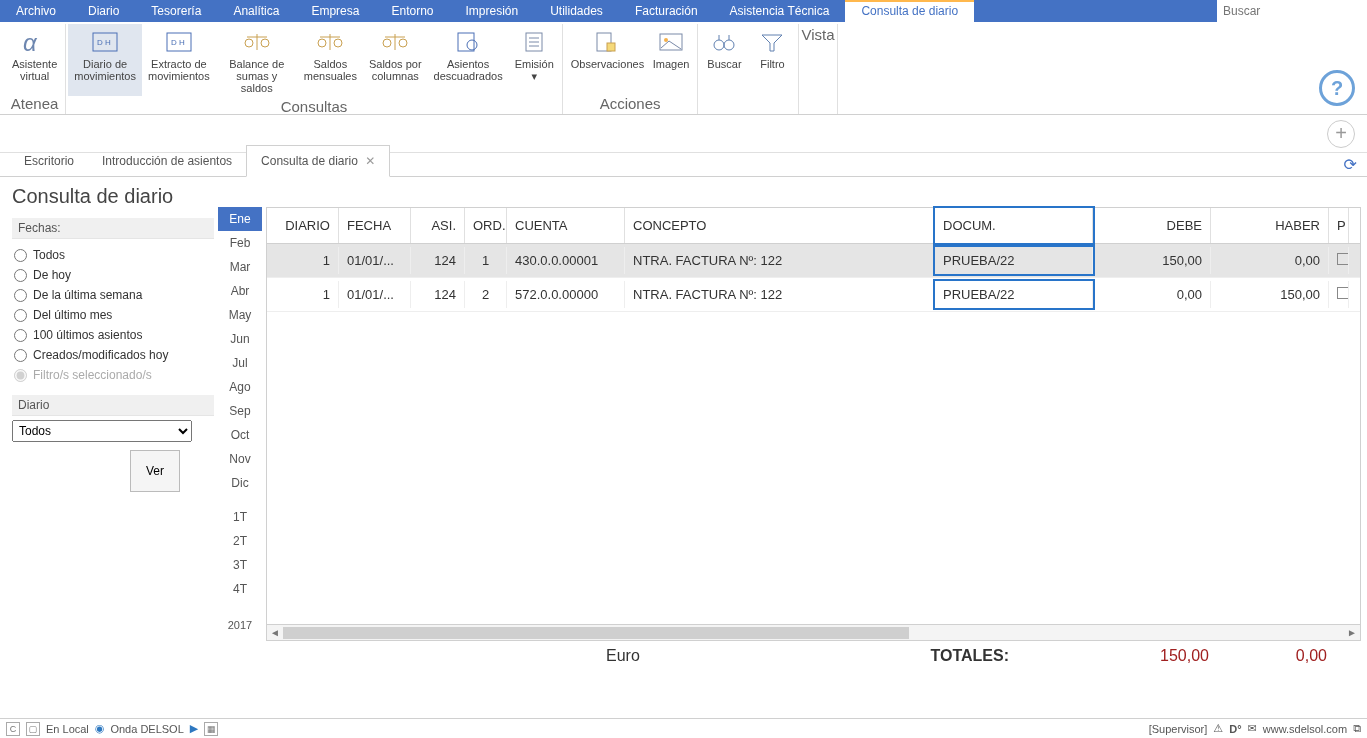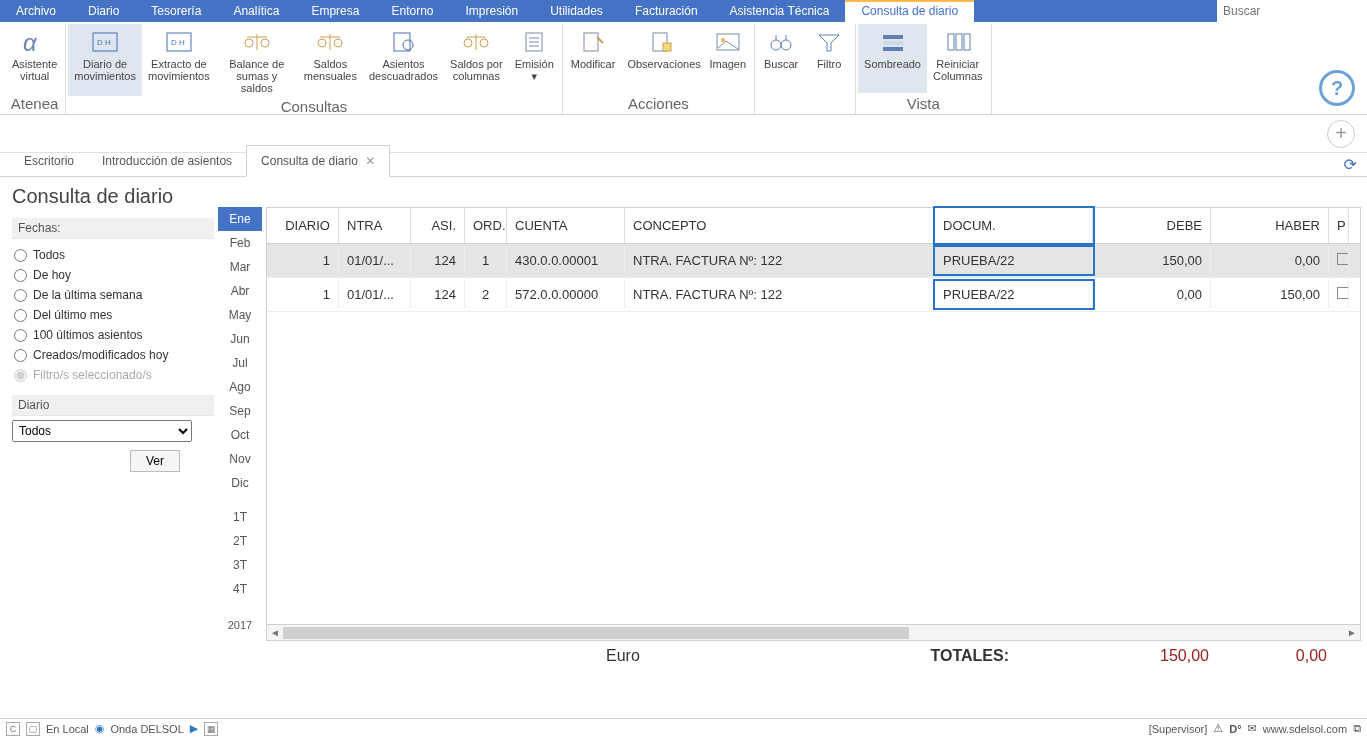--- a/index.html
+++ b/index.html
@@ -37,21 +37,21 @@
 
 .main { display:flex; height: calc(738px - 22px - 93px - 38px - 24px - 20px); }
 .sidebar { width: 218px; padding: 8px 0 0 12px; display:flex; flex-direction:column; }
 .page-title { font-size: 20px; color:#444; margin-bottom: 10px; }
 .panel-label { background:#f0f0f0; padding:3px 6px; font-size:12px; color:#555; border-bottom:1px solid #e5e5e5; margin-right:4px;}
 .radios { padding: 6px 2px 10px 2px; }
 .radio-row { display:flex; align-items:center; padding:3px 0; font-size:12px; color:#333; }
 .radio-row input { margin-right:6px; }
 .radio-row.disabled { color:#aaa; }
 .diario-select { width: 180px; margin:4px 0 8px 0; font-size:12px; padding:2px; }
-.ver-btn { width:50px; padding:3px 0; font-size:12px; margin-left: 118px; border:1px solid #bbb; background:#f5f5f5; cursor:pointer; }
+.ver-btn { width:50px; padding:13px 0; font-size:12px; margin-left: 118px; border:1px solid #bbb; background:#f5f5f5; cursor:pointer; }
 
 
 .months { width: 44px; display:flex; flex-direction:column; align-items:center; padding-top: 30px; font-size:12px; color:#555; }
 .months .m { padding:5px 4px; width:100%; text-align:center; cursor:pointer; }
 .months .m.active { background:#4472c4; color:#fff; }
 .months .year { margin-top:18px; font-size:11px; }
 
 
 .table-area { flex:1; padding: 30px 6px 0 4px; position:relative; display:flex; flex-direction:column; }
 .refresh-icon { position:absolute; top:-22px; right:10px; color:#4472c4; font-size:16px; cursor:pointer; }
@@ -164,70 +164,61 @@
               <circle cx="6" cy="12" r="4" fill="none" stroke="#c9a050"></circle>
               <circle cx="22" cy="12" r="4" fill="none" stroke="#c9a050"></circle>
             </svg>
           </span>
         <span class="lbl" style="white-space:pre-line;">Saldos
 mensuales</span>
       </div>
       <div class="ribbon-btn">
         <span class="ico">
             <svg width="28" height="22">
-              <rect x="4" y="2" width="16" height="18" fill="none" stroke="#4a6fb5"></rect>
-              <circle cx="18" cy="14" r="5" fill="none" stroke="#4a6fb5"></circle>
-            </svg>
-          </span>
-        <span class="lbl" style="white-space:pre-line;">Asientos
-descuadrados</span>
-      </div>
-      <div class="ribbon-btn">
-        <span class="ico">
-            <svg width="28" height="22">
               <line x1="14" y1="3" x2="14" y2="19" stroke="#c9a050"></line>
               <line x1="4" y1="6" x2="24" y2="6" stroke="#c9a050"></line>
               <circle cx="6" cy="12" r="4" fill="none" stroke="#c9a050"></circle>
               <circle cx="22" cy="12" r="4" fill="none" stroke="#c9a050"></circle>
             </svg>
           </span>
         <span class="lbl" style="white-space:pre-line;">Saldos por
 columnas</span>
       </div>
       <div class="ribbon-btn">
         <span class="ico">
             <svg width="28" height="22">
+              <rect x="4" y="2" width="16" height="18" fill="none" stroke="#4a6fb5"></rect>
+              <circle cx="18" cy="14" r="5" fill="none" stroke="#4a6fb5"></circle>
+            </svg>
+          </span>
+        <span class="lbl" style="white-space:pre-line;">Asientos
+descuadrados</span>
+      </div>
+      <div class="ribbon-btn">
+        <span class="ico">
+            <svg width="28" height="22">
               <rect x="6" y="2" width="16" height="18" fill="none" stroke="#7a8aa8"></rect>
               <line x1="9" y1="7" x2="19" y2="7" stroke="#7a8aa8"></line>
               <line x1="9" y1="11" x2="19" y2="11" stroke="#7a8aa8"></line>
               <line x1="9" y1="15" x2="19" y2="15" stroke="#7a8aa8"></line>
             </svg>
           </span>
         <span class="lbl" style="white-space:pre-line;">Emisión
 ▾</span>
       </div>
     </div>
     <div class="ribbon-group-title">Consultas</div>
   </div>
 
   <div class="ribbon-group">
     <div class="ribbon-buttons">
       <div class="ribbon-btn">
         <span class="ico">
             <svg width="28" height="22">
               <rect x="5" y="2" width="14" height="18" fill="none" stroke="#7a8aa8"></rect>
-              <line x1="18" y1="6" x2="24" y2="12" stroke="#c9a050" stroke-width="2"></line>
-            </svg>
-          </span>
-        <span class="lbl">Modificar</span>
-      </div>
-      <div class="ribbon-btn">
-        <span class="ico">
-            <svg width="28" height="22">
-              <rect x="5" y="2" width="14" height="18" fill="none" stroke="#7a8aa8"></rect>
               <rect x="15" y="12" width="8" height="8" fill="#f5d97a" stroke="#c9a050"></rect>
             </svg>
           </span>
         <span class="lbl">Observaciones</span>
       </div>
       <div class="ribbon-btn">
         <span class="ico">
             <svg width="28" height="22">
               <rect x="3" y="3" width="22" height="16" fill="none" stroke="#7a8aa8"></rect>
               <circle cx="9" cy="9" r="2" fill="#f5b04a"></circle>
@@ -259,43 +250,20 @@
               <polygon points="4,4 24,4 16,12 16,20 12,20 12,12" fill="none" stroke="#6080b0"></polygon>
             </svg>
           </span>
         <span class="lbl">Filtro</span>
       </div>
     </div>
     <div class="ribbon-group-title"></div>
   </div>
 
   <div class="ribbon-group">
-    <div class="ribbon-buttons">
-      <div class="ribbon-btn active">
-        <span class="ico">
-            <svg width="28" height="22">
-              <rect x="4" y="4" width="20" height="4" fill="#6080b0"></rect>
-              <rect x="4" y="10" width="20" height="4" fill="#cdd9ea"></rect>
-              <rect x="4" y="16" width="20" height="4" fill="#6080b0"></rect>
-            </svg>
-          </span>
-        <span class="lbl">Sombreado</span>
-      </div>
-      <div class="ribbon-btn">
-        <span class="ico">
-            <svg width="28" height="22">
-              <rect x="4" y="3" width="6" height="16" fill="none" stroke="#6080b0"></rect>
-              <rect x="12" y="3" width="6" height="16" fill="none" stroke="#6080b0"></rect>
-              <rect x="20" y="3" width="6" height="16" fill="none" stroke="#6080b0"></rect>
-            </svg>
-          </span>
-        <span class="lbl" style="white-space:pre-line;">Reiniciar
-Columnas</span>
-      </div>
-    </div>
     <div class="ribbon-group-title">Vista</div>
   </div>
   <div class="help-circle">?</div>
 </div>
 
 <div class="subheader">
   <div class="plus-btn">+</div>
 </div>
 
 <div class="ws-tabs">
@@ -368,21 +336,21 @@
     <div class="m">3T</div>
     <div class="m">4T</div>
     <div class="year">2017</div>
   </div>
 
   <div class="table-area">
     <div class="refresh-icon">⟳</div>
     <div class="grid">
       <div class="grid-head">
         <div class="cell c-diario">DIARIO</div>
-        <div class="cell c-fecha">NTRA</div>
+        <div class="cell c-fecha">FECHA</div>
         <div class="cell c-asi">ASI.</div>
         <div class="cell c-ord">ORD.</div>
         <div class="cell c-cuenta">CUENTA</div>
         <div class="cell c-concepto">CONCEPTO</div>
         <div class="cell c-docum docum-hl">DOCUM.</div>
         <div class="cell c-debe">DEBE</div>
         <div class="cell c-haber">HABER</div>
         <div class="cell c-p">P</div>
       </div>
       <div class="grid-body">

